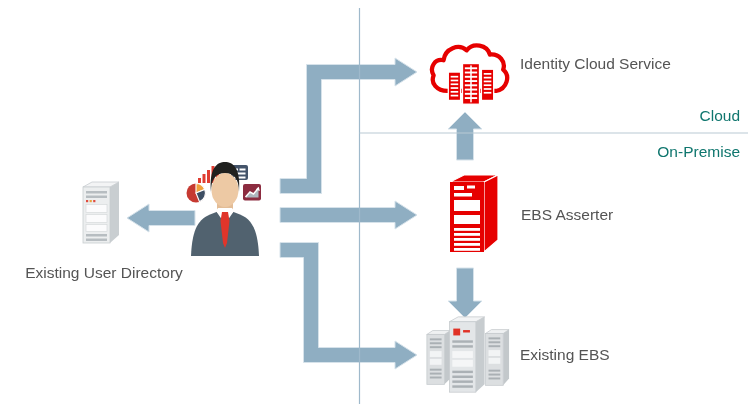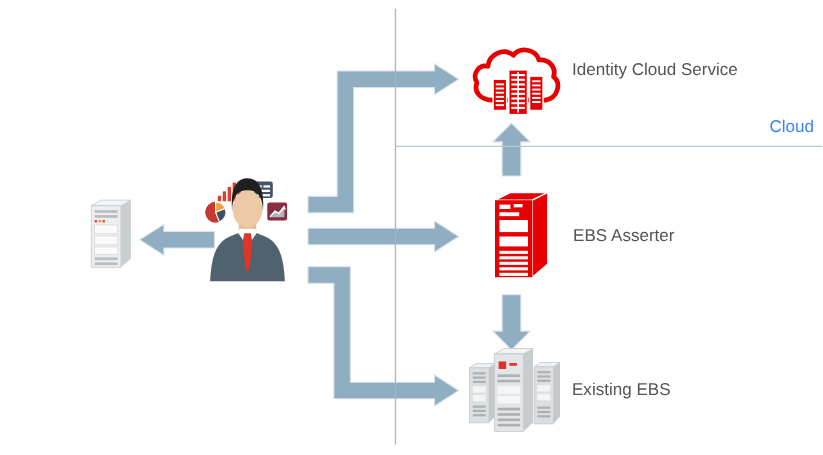--- a/index.html
+++ b/index.html
@@ -13,21 +13,21 @@
   .layer{position:absolute;left:0;top:0;}
   .icon{position:absolute;}
   .lbl{
     position:absolute;
     color:#545454;
     font-size:15.5px;
     line-height:1.25;
     white-space:nowrap;
   }
   .lbl.center{text-align:center;white-space:normal;}
-  .zone-lbl{position:absolute;right:8px;color:#3b82f6;font-size:15.5px;}
+  .zone-lbl{position:absolute;right:8px;color:#0f766e;font-size:15.5px;}
 </style>
 </head>
 <body>
 
 <div class="stage">
 
   <svg class="layer" width="748" height="414" viewBox="0 0 748 414">
 
     <path d="M280,178.5 L306.5,178.5 L306.5,64.5 L395,64.5 L395,58 L417,72 L395,86 L395,79.5 L321.5,79.5 L321.5,193.5 L280,193.5 Z" fill="#8FAEC2" stroke="#D6E2EA" stroke-width="1"></path>
 
@@ -198,18 +198,20 @@
     </g>
   </svg>
 
   <div class="lbl" style="left:520px;top:54px;">Identity Cloud Service</div>
 
   <div class="lbl" style="left:521px;top:205px;text-align:center;">EBS Asserter</div>
 
   <div class="lbl" style="left:520px;top:345px;">Existing EBS</div>
 
   <div class="lbl center" style="left:8px;top:262px;width:192px;line-height:1.45;">
+    <div>Existing User Directory</div>
   </div>
 
   <div class="zone-lbl" style="top:107px;">Cloud</div>
 
+  <div class="zone-lbl" style="top:143px;">On-Premise</div>
 
 </div>
 
 </body></html>

